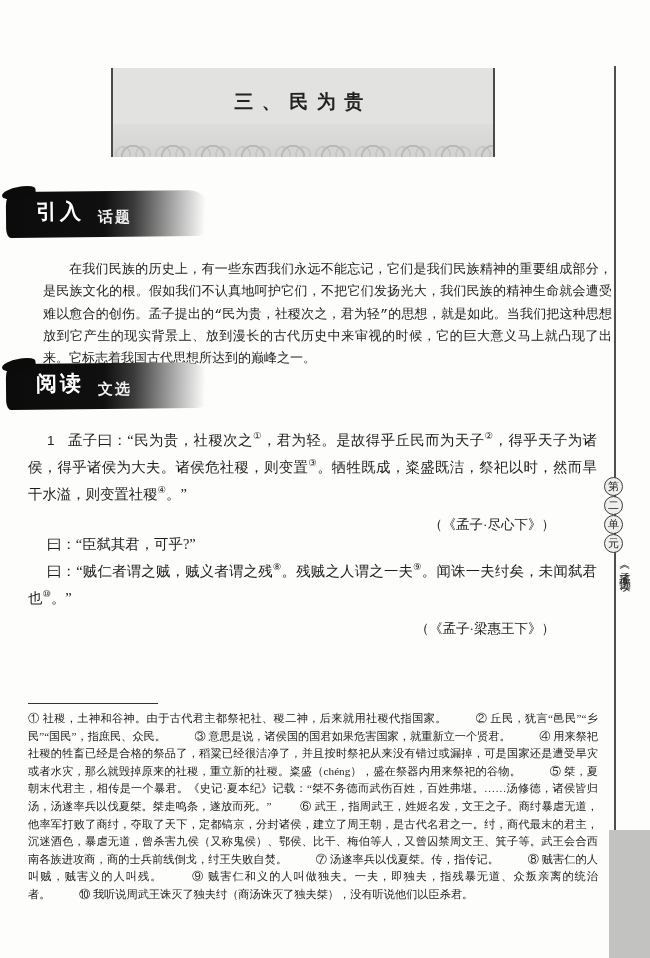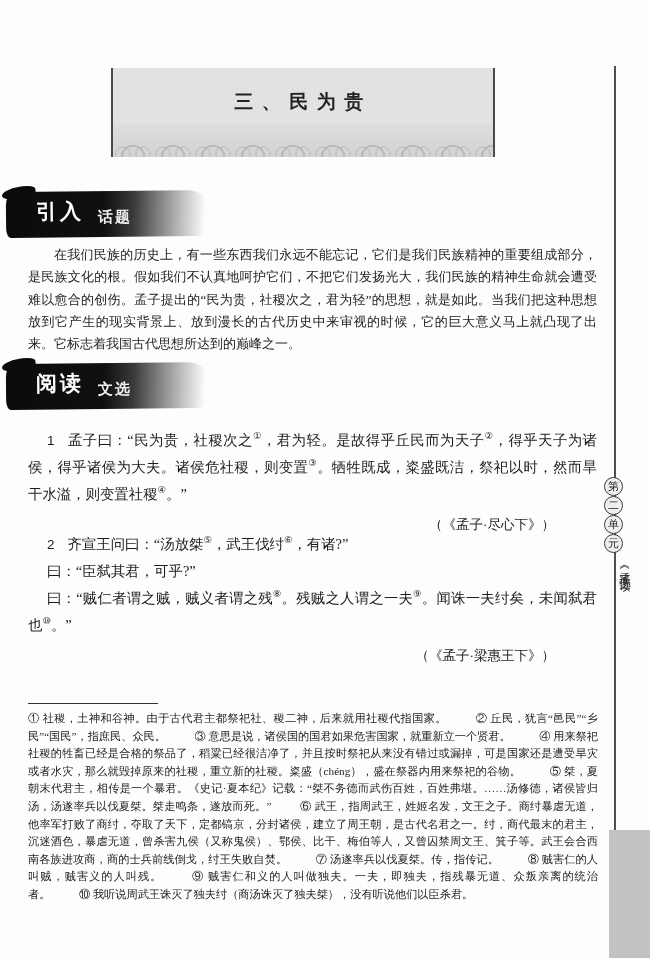--- a/index.html
+++ b/index.html
@@ -51,21 +51,22 @@
   }
   .brush .h-sub{
     position:absolute;left:92px;top:17px;
     color:#f2f2f2;font-size:15px;font-weight:bold;letter-spacing:2px;
   }
 
   
   .intro-par{
     left:28px;top:244px;width:569px;
     font-size:13px;line-height:22.3px;text-align:justify;text-indent:2em;
-    margin:0;
+    margin:15px;
+    font-family:Liberation Mono, monospace;
   }
   .passage{left:28px;width:569px;font-size:14.4px;line-height:27px;text-align:justify;}
   .p1{top:427px;}
   .p2{top:531px;}
   .passage p{margin:0;text-indent:19px;}
   .pnum{font-family:"Liberation Sans","DejaVu Sans",sans-serif;font-size:13.5px;}
   .numgap{display:inline-block;width:13px;}
   sup{font-size:9.5px;line-height:0;vertical-align:6px;}
   .source{
     text-align:right;padding-right:42px;text-indent:0 !important;
@@ -121,21 +122,20 @@
   <span class="h-main">阅读</span>
   <span class="h-sub">文选</span>
 </div>
 
 <div class="abs passage p1">
   <p><span class="pnum">1</span><span class="numgap"></span><span class="rich">孟子曰：“民为贵，社稷次之<sup>①</sup>，君为轻。是故得乎丘民而为天子<sup>②</sup>，得乎天子为诸侯，得乎诸侯为大夫。诸侯危社稷，则变置<sup>③</sup>。牺牲既成，粢盛既洁，祭祀以时，然而旱干水溢，则变置社稷<sup>④</sup>。”</span></p>
   <p class="source">（《孟子·尽心下》）</p>
 </div>
 
 <div class="abs passage p2">
-  <p><span class="pnum">2</span><span class="numgap"></span><span class="rich">齐宣王问曰：“汤放桀<sup>⑤</sup>，武王伐纣<sup>⑥</sup>，有诸?”</span></p>
   <p class="rich">曰：“臣弑其君，可乎?”</p>
   <p class="rich">曰：“贼仁者谓之贼，贼义者谓之残<sup>⑧</sup>。残贼之人谓之一夫<sup>⑨</sup>。闻诛一夫纣矣，未闻弑君也<sup>⑩</sup>。”</p>
   <p class="source">（《孟子·梁惠王下》）</p>
 </div>
 
 <div class="abs fn-divider"></div>
 <div class="abs footnotes">
   <span class="fn-item">① 社稷，土神和谷神。由于古代君主都祭祀社、稷二神，后来就用社稷代指国家。</span>
   <span class="fn-item">② 丘民，犹言“邑民”“乡民”“国民”，指庶民、众民。</span>
   <span class="fn-item">③ 意思是说，诸侯国的国君如果危害国家，就重新立一个贤君。</span>

